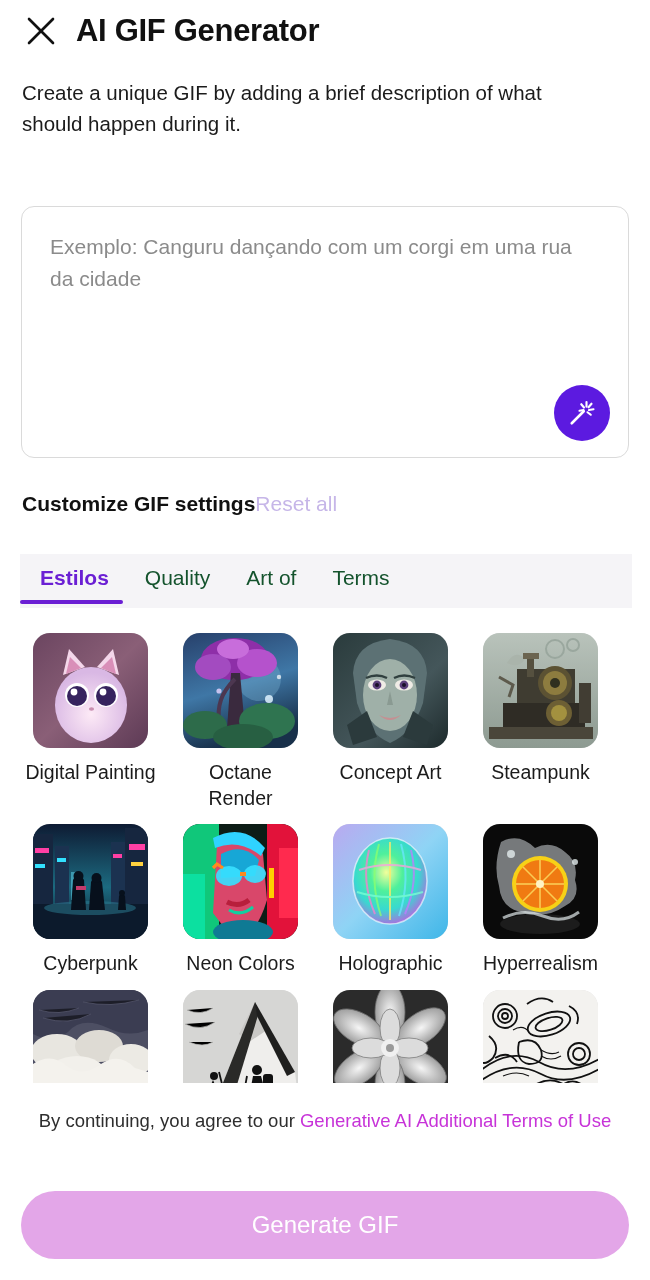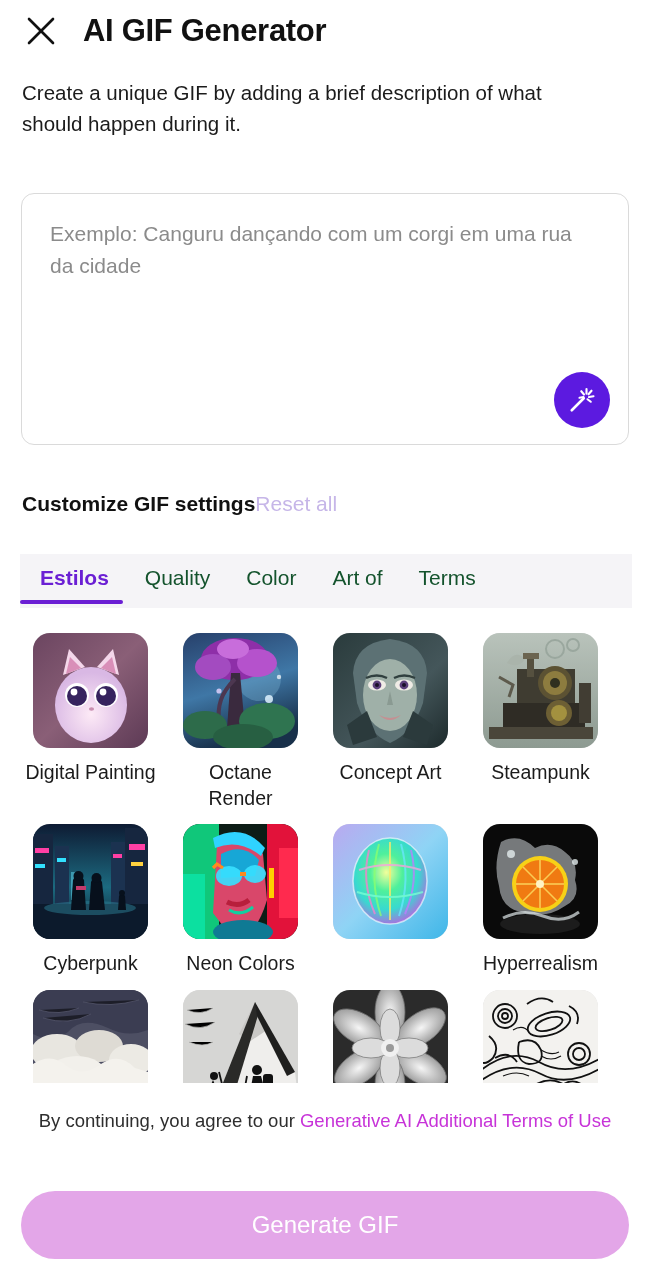--- a/index.html
+++ b/index.html
@@ -14,31 +14,30 @@
   
   .header { display:flex; align-items:center; gap:18px; padding: 14px 0 0 24px; }
   .close-btn {
     width: 34px; height: 34px; display:flex; align-items:center; justify-content:center;
     background: none; border: none; cursor: pointer; flex: none;
   }
   .close-btn svg { display:block; }
   .app-title {
     font-size: 31px; font-weight: 700; color: #111111; letter-spacing: -0.3px;
     line-height: 1.1;
-    margin-left: 7px;
   }
 
   
   .description {
     margin: 30px 24px 0 22px;
     font-size: 20.5px; line-height: 1.5; color: #1b1b1b; max-width: 580px;
   }
 
   
-  .prompt-wrap { position:absolute; left:21px; top:193px; width:608px; height:252px; }
+  .prompt-wrap { position:absolute; left:21px; top:206px; width:608px; height:252px; }
   .prompt-box {
     position:relative; width:100%; height:100%;
     border: 1.5px solid #dadada; border-radius: 13px; background:#fff;
   }
   .prompt-placeholder {
     position:absolute; left:28px; top:24px; right:36px;
     font-size: 21px; line-height: 1.52; color: #8b8b8b;
     pointer-events: none; white-space: pre-wrap;
   }
   .magic-btn {
@@ -143,21 +142,20 @@
   </div>
 
   <div class="settings-row">
     <div class="settings-title">Customize GIF settings</div>
     <button class="reset-all">Reset all</button>
   </div>
 
   <div class="tabs">
     <button class="tab active">Estilos</button>
     <button class="tab">Quality</button>
-    <button class="tab">Color</button>
     <button class="tab">Art of</button>
     <button class="tab">Terms</button>
   </div>
 
   <div class="row row1">
 
     <div class="style-item">
       <div class="thumb">
         <svg viewBox="0 0 115 115">
           <defs>
@@ -364,20 +362,21 @@
             <path d="M46 20 q-10 36 2 72" stroke="#8cff6e"></path>
             <path d="M57 18 q0 40 0 78" stroke="#ffe86a"></path>
             <path d="M68 20 q10 36 -2 72" stroke="#6ae6ff"></path>
             <path d="M78 26 q8 32 -6 64" stroke="#c27aff"></path>
             <path d="M26 46 q30 -10 62 0" stroke="#ff9de0"></path>
             <path d="M24 68 q32 10 66 0" stroke="#7dffd4"></path>
           </g>
           <ellipse cx="57" cy="57" rx="37" ry="43" fill="none" stroke="#ffffff" stroke-width="1.6" opacity="0.6"></ellipse>
         </svg>
       </div>
+      <div class="style-label">Holographic</div>
     </div>
 
     <div class="style-item">
       <div class="thumb">
         <svg viewBox="0 0 115 115">
           <rect width="115" height="115" fill="#0a0a0a"></rect>
           <path d="M18 18 q18 -10 34 6 q16 -8 30 4 q14 10 10 28 q6 18 -10 26 q-20 14 -44 6 q-20 -4 -22 -26 q-6 -20 2 -44 z" fill="#cfd6d8" opacity="0.55"></path>
           <circle cx="57" cy="60" r="28" fill="#f7d117"></circle>
           <circle cx="57" cy="60" r="24" fill="#f07a12"></circle>
           <g stroke="#fbd55c" stroke-width="1.6" opacity="0.9">

